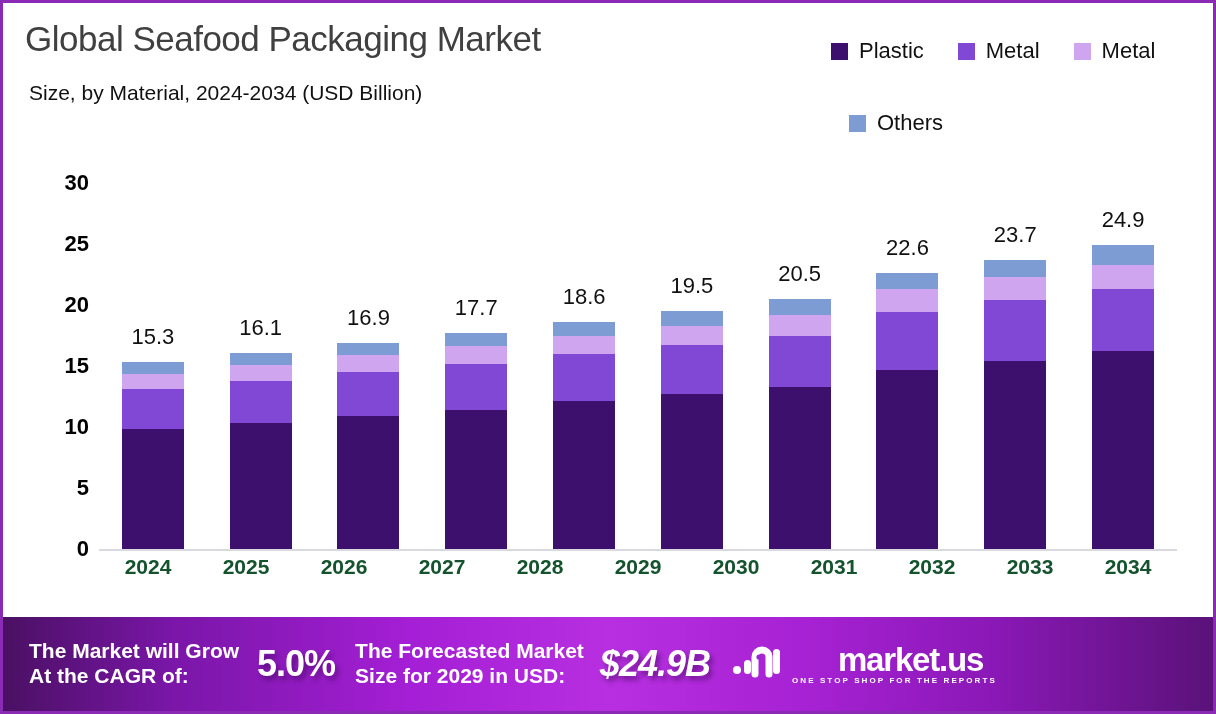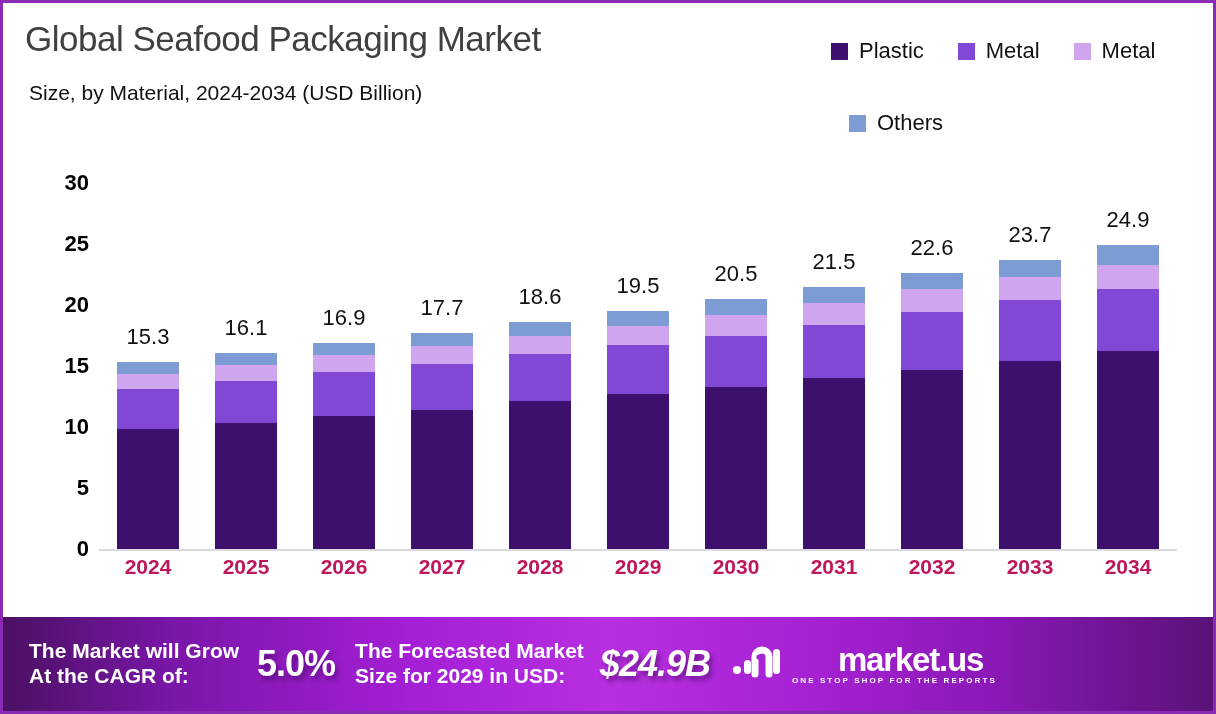--- a/index.html
+++ b/index.html
@@ -146,21 +146,21 @@
     top: 402px;
     width: 1078px;
     display: flex;
     justify-content: space-around;
   }
   .x-label {
     width: 98px;
     text-align: center;
     font-size: 21px;
     font-weight: bold;
-    color: #be185d;
+    color: #14532d;
   }
 
   
   .footer {
     position: absolute;
     left: 0;
     bottom: 0;
     width: 1210px;
     height: 94px;
     background: linear-gradient(90deg,
@@ -316,29 +316,20 @@
           <div class="bar-total" style="bottom: 249.9px;">19.5</div>
         </div>
         <div class="bar-col">
           <div class="bar-stack">
             <div class="seg" style="background: rgb(125, 156, 212); height: 15.86px;"></div>
             <div class="seg" style="background: rgb(207, 165, 239); height: 20.74px;"></div>
             <div class="seg" style="background: rgb(129, 72, 214); height: 51.24px;"></div>
             <div class="seg" style="background: rgb(61, 16, 110); height: 162.26px;"></div>
           </div>
           <div class="bar-total" style="bottom: 262.1px;">20.5</div>
-        </div>
-        <div class="bar-col">
-          <div class="bar-stack">
-            <div class="seg" style="background: rgb(125, 156, 212); height: 15.86px;"></div>
-            <div class="seg" style="background: rgb(207, 165, 239); height: 21.96px;"></div>
-            <div class="seg" style="background: rgb(129, 72, 214); height: 53.68px;"></div>
-            <div class="seg" style="background: rgb(61, 16, 110); height: 170.8px;"></div>
-          </div>
-          <div class="bar-total" style="bottom: 274.3px;">21.5</div>
         </div>
         <div class="bar-col">
           <div class="bar-stack">
             <div class="seg" style="background: rgb(125, 156, 212); height: 15.86px;"></div>
             <div class="seg" style="background: rgb(207, 165, 239); height: 23.18px;"></div>
             <div class="seg" style="background: rgb(129, 72, 214); height: 57.34px;"></div>
             <div class="seg" style="background: rgb(61, 16, 110); height: 179.34px;"></div>
           </div>
           <div class="bar-total" style="bottom: 287.72px;">22.6</div>
         </div>

